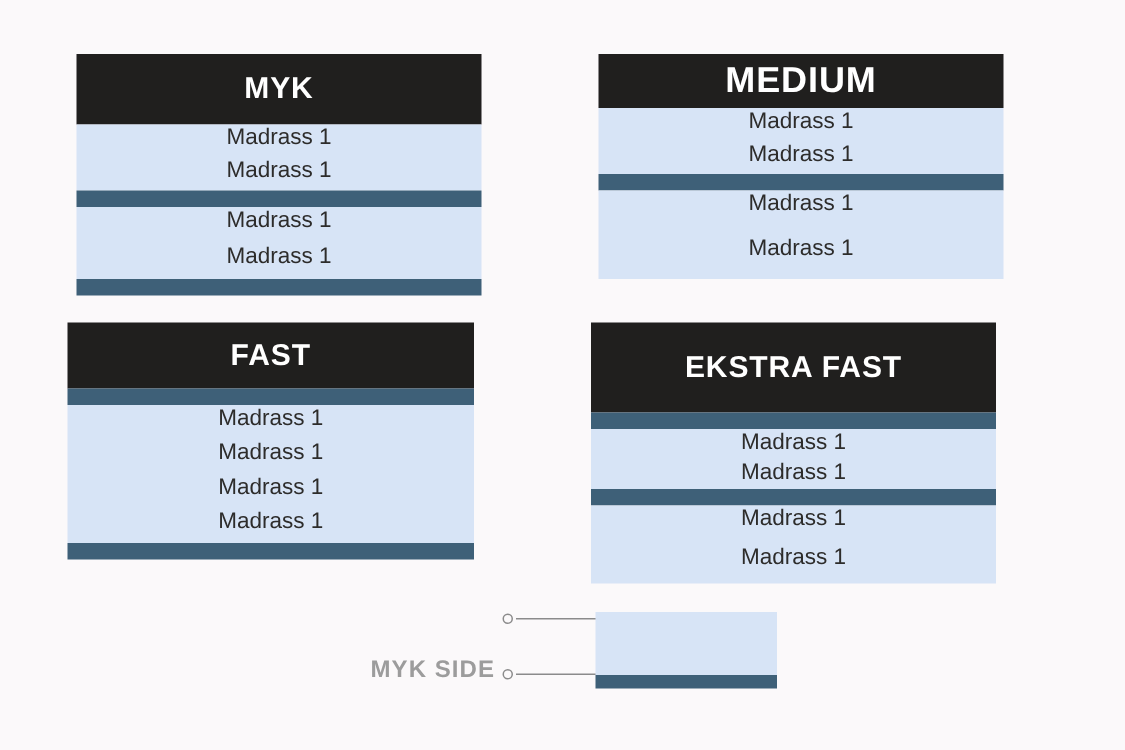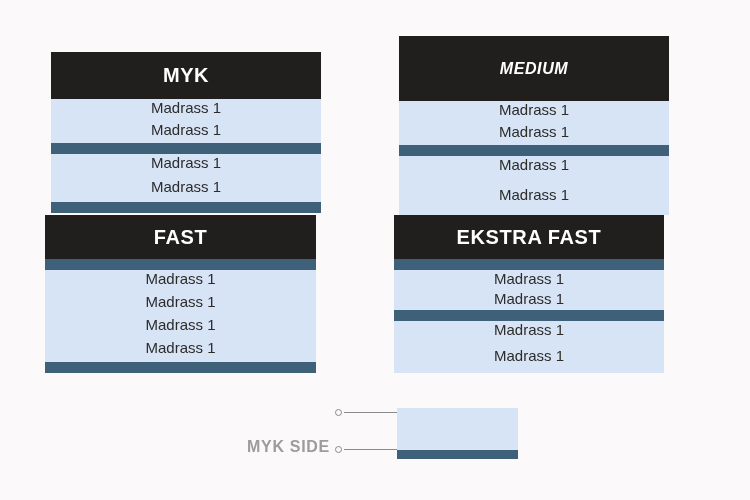--- a/index.html
+++ b/index.html
@@ -100,37 +100,37 @@
     position: absolute;
     background: #3e6078;
   }
 </style>
 </head>
 <body>
 
 <div id="stage">
 
   <div class="panel" style="left:51px; top:36px; width:270px; height:161px;">
-    <div class="panel-header" style="height:47px; font-size:20px;margin-top:16px;">
+    <div class="panel-header" style="height:47px; font-size:20px;">
       <span>MYK</span>
     </div>
     <div class="band" style="height:44px; font-size:15px;">
       <div class="band-cell">Madrass 1</div>
       <div class="band-cell">Madrass 1</div>
     </div>
     <div class="divider" style="height:11px;"></div>
     <div class="band" style="height:48px; font-size:15px;">
       <div class="band-cell">Madrass 1</div>
       <div class="band-cell">Madrass 1</div>
     </div>
     <div class="divider" style="height:11px;"></div>
   </div>
 
   <div class="panel" style="left:399px; top:36px; width:270px; height:161px;">
-    <div class="panel-header" style="height:65px; font-size:16px;font-style:italic;">
+    <div class="panel-header" style="height:36px; font-size:24px;">
       <span>MEDIUM</span>
     </div>
     <div class="band" style="height:44px; font-size:15px;">
       <div class="band-cell">Madrass 1</div>
       <div class="band-cell">Madrass 1</div>
     </div>
     <div class="divider" style="height:11px;"></div>
     <div class="band" style="height:59px; font-size:15px;">
       <div class="band-cell">Madrass 1</div>
       <div class="band-cell">Madrass 1</div>
@@ -147,21 +147,21 @@
       <div class="band-cell">Madrass 1</div>
     </div>
     <div class="band" style="height:46px; font-size:15px;">
       <div class="band-cell">Madrass 1</div>
       <div class="band-cell">Madrass 1</div>
     </div>
     <div class="divider" style="height:11px;"></div>
   </div>
 
   <div class="panel" style="left:394px; top:215px; width:270px; height:158px;">
-    <div class="panel-header" style="height:44px; font-size:20px;">
+    <div class="panel-header" style="height:60px; font-size:20px;">
       <span>EKSTRA FAST</span>
     </div>
     <div class="divider" style="height:11px;"></div>
     <div class="band" style="height:40px; font-size:15px;">
       <div class="band-cell">Madrass 1</div>
       <div class="band-cell">Madrass 1</div>
     </div>
     <div class="divider" style="height:11px;"></div>
     <div class="band" style="height:52px; font-size:15px;">
       <div class="band-cell">Madrass 1</div>

